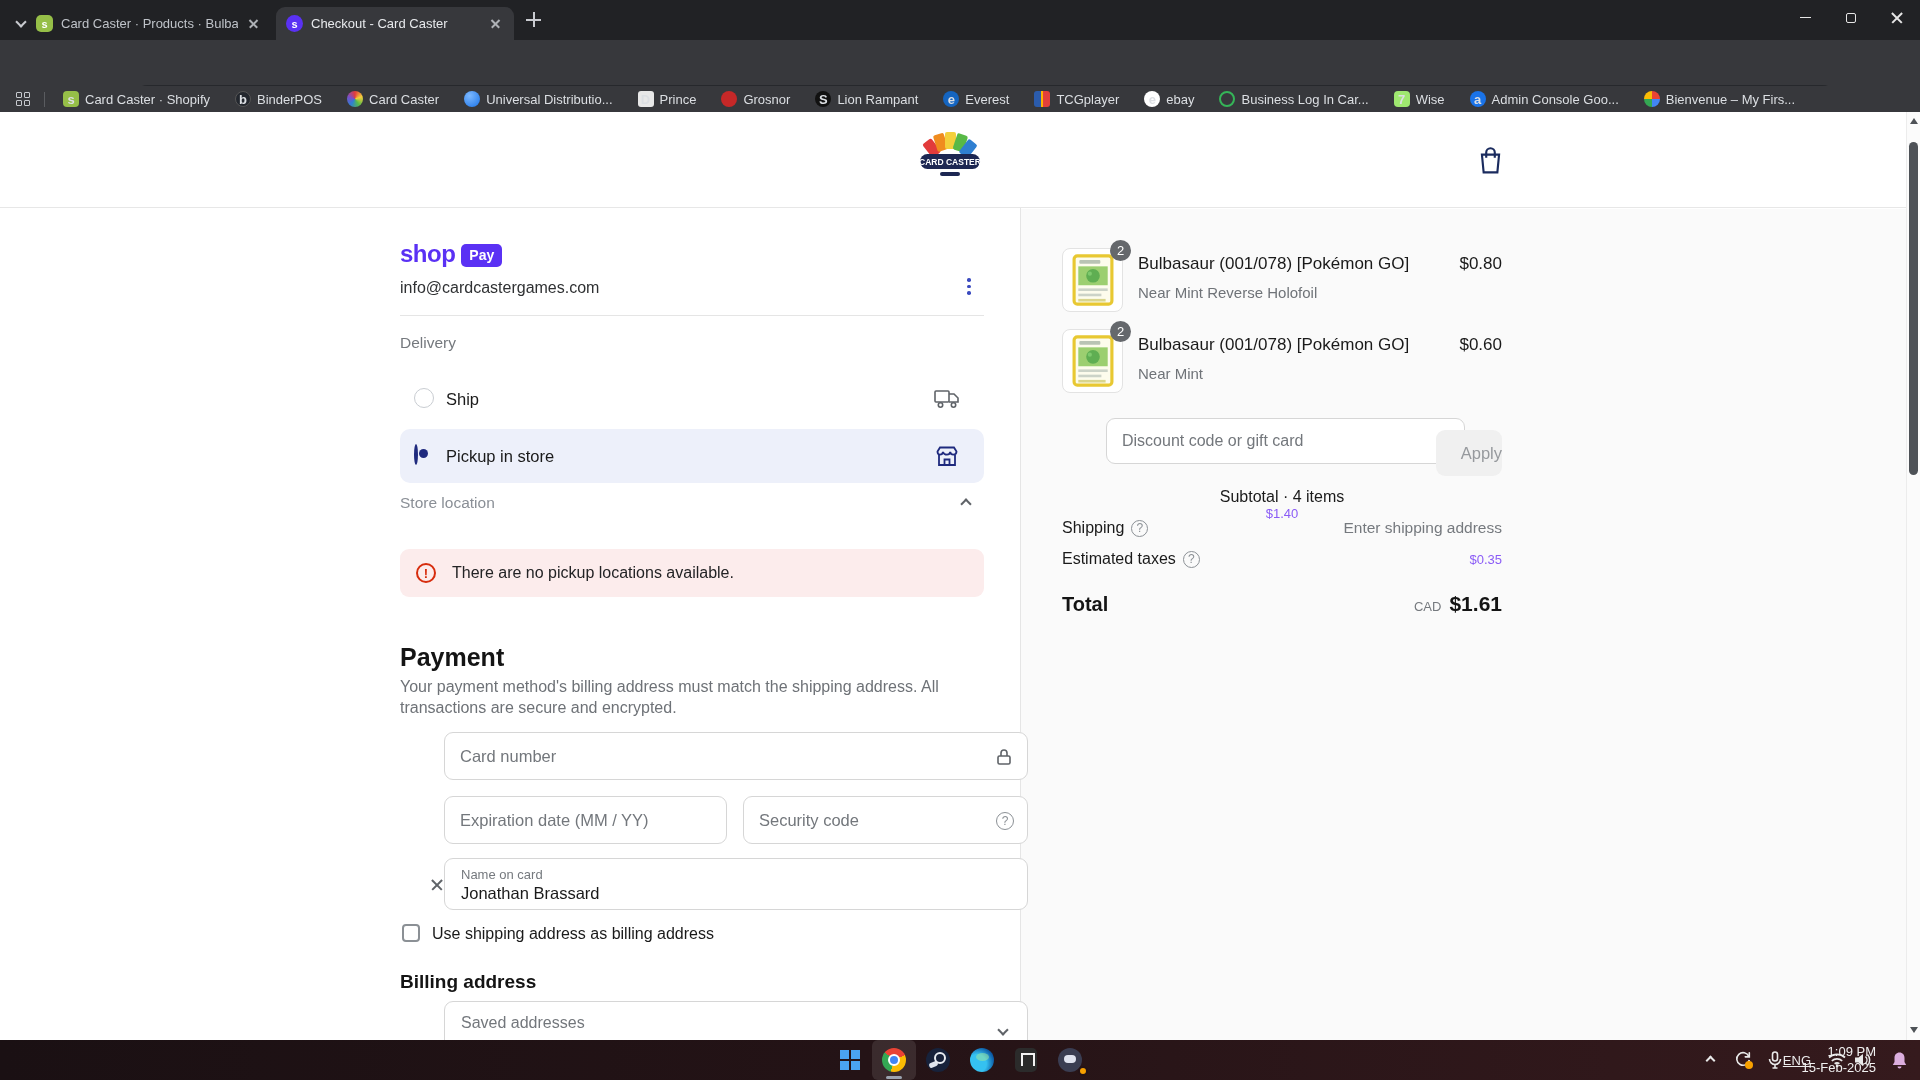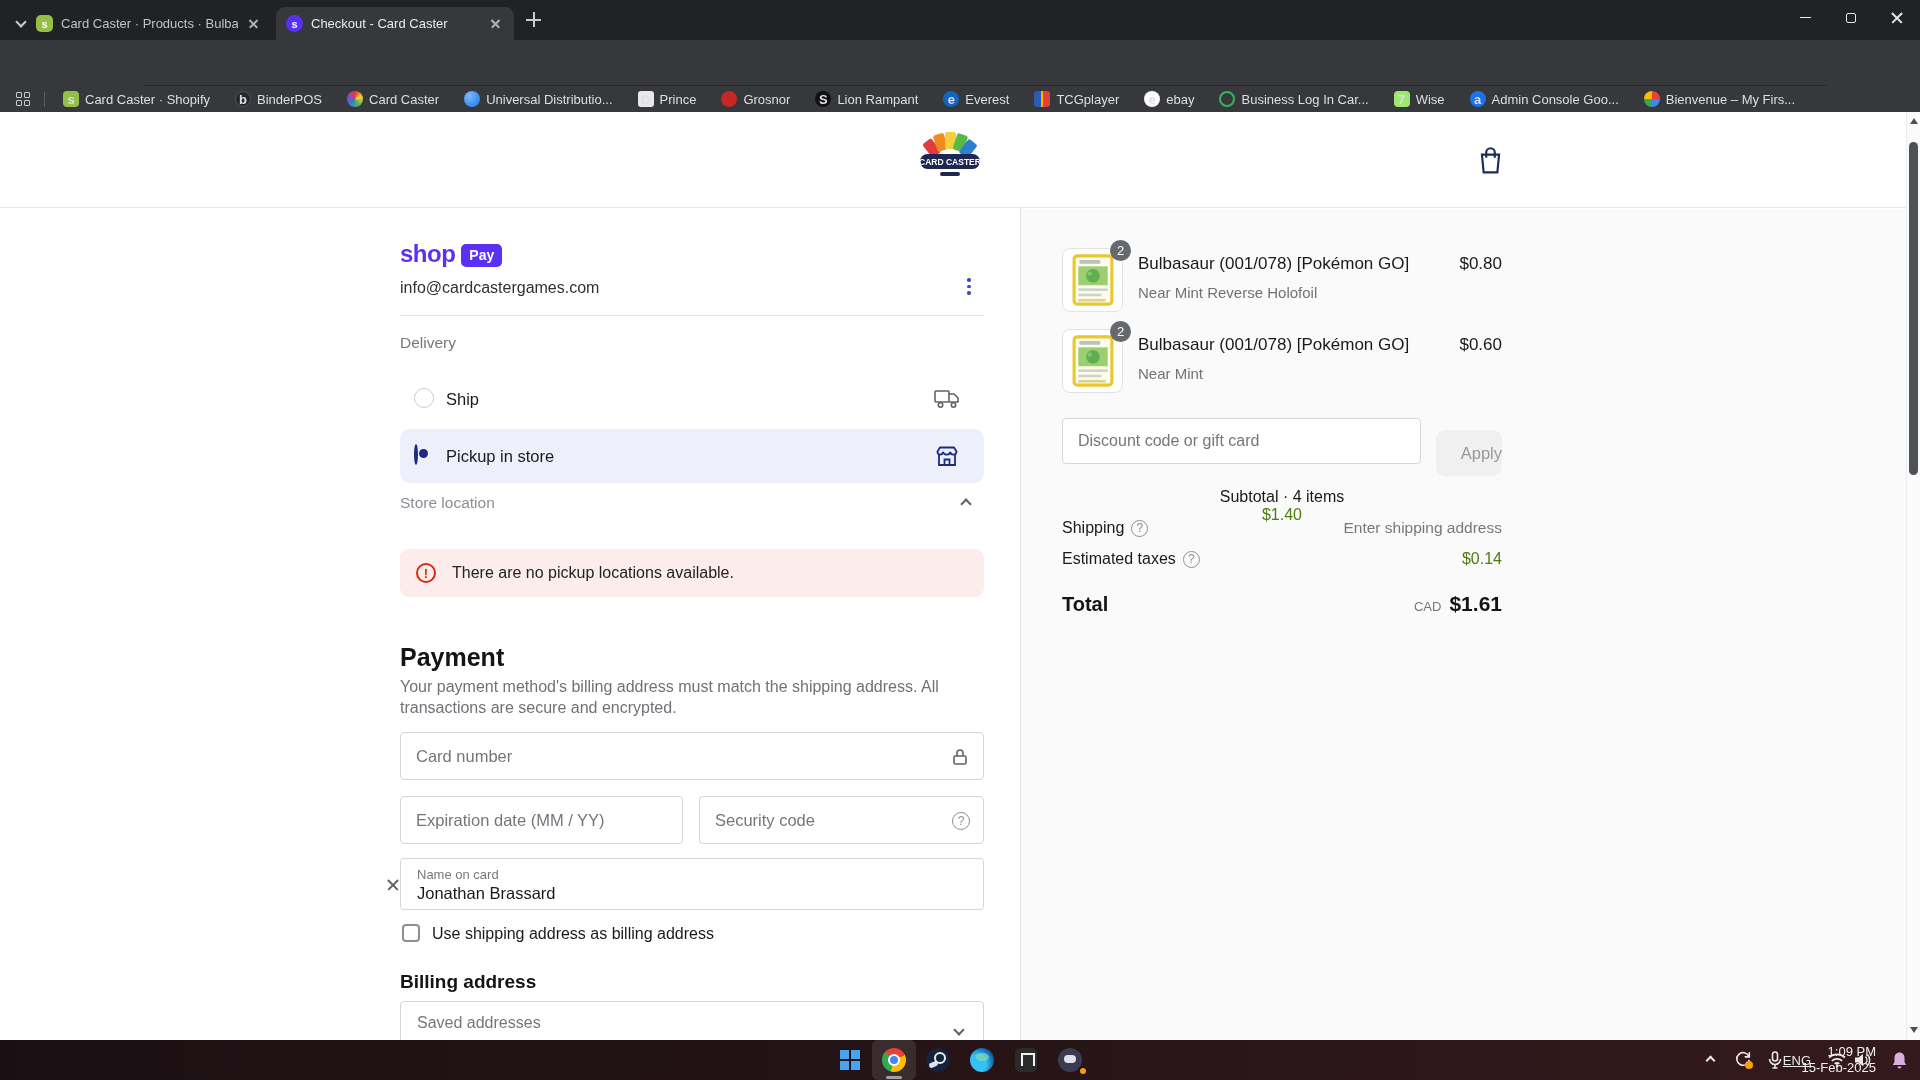--- a/index.html
+++ b/index.html
@@ -78,21 +78,21 @@
   .gray13 { font-size:15.5px; color:#75797e; }
   .hr { height:1px; background:#e5e5e5; }
   .radio { width:20px; height:20px; border-radius:50%; background:#fff; border:1.5px solid #c9cdd2; cursor:pointer; }
   .radio.sel { border:2.5px solid #1f2a7e; position:relative; }
   .radio.sel::after { content:""; position:absolute; left:3px; top:3px; width:9px; height:9px; border-radius:50%; background:#1f2a7e; }
   .optlabel { font-size:16.5px; color:#1a1a1a; }
   .pickuprow { background:#edf0fa; border-radius:10px; }
   .linku { font-size:15.5px; color:#1c1c1e; text-decoration:underline; cursor:pointer; }
   .banner { background:#fcecec; border-radius:9px; }
   .erricon { width:20px; height:20px; border-radius:50%; border:2px solid #d72c0d; color:#d72c0d; font-weight:bold; font-size:13px; display:flex; align-items:center; justify-content:center; }
-  .field { background:#fff; border:1px solid #d6d6d6; border-radius:4px; }
+  .field { background:#fff; border:1px solid #d6d6d6; border-radius:9px;margin-left:44px; }
   .field input { width:100%; height:100%; border:0; outline:0; background:transparent; font-family:"Liberation Sans",sans-serif; font-size:16.5px; color:#1a1a1a; padding:0 44px 0 15px; border-radius:9px; }
   .field input::placeholder { color:#73777c; opacity:1; }
   .qmark { width:18px; height:18px; border-radius:50%; border:1.5px solid #8c9196; color:#8c9196; font-size:12px; display:flex; align-items:center; justify-content:center; cursor:pointer; }
   .qmark::before { content:"?"; }
   .clearx { position:relative; width:16px; height:16px; cursor:pointer; }
   .clearx::before,.clearx::after { content:""; position:absolute; left:1px; top:7px; width:14px; height:1.6px; background:#5f6368; }
   .clearx::before{transform:rotate(45deg);} .clearx::after{transform:rotate(-45deg);}
   .chk { width:18px; height:18px; border:2px solid #8b9095; border-radius:4px; background:#fff; cursor:pointer; }
   .h-pay { font-size:25px; font-weight:700; color:#141414; }
   .h-bill { font-size:19px; font-weight:700; color:#141414; }
@@ -100,21 +100,21 @@
   .flabel { font-size:13px; color:#75797e; }
 
   .thumb { position:absolute; width:61px; height:64px; background:#fff; border:1px solid #e3e3e3; border-radius:8px; display:flex; align-items:center; justify-content:center; }
   .qbadge { position:absolute; right:-9px; top:-9px; width:21px; height:21px; border-radius:50%; background:#65686c; color:#fff; font-size:13px; display:flex; align-items:center; justify-content:center; }
   .ititle { font-size:17px; color:#1a1a1a; white-space:nowrap; }
   .isub { font-size:15px; color:#6f7378; }
   .iprice { font-size:17px; color:#1a1a1a; text-align:right; }
   .applybtn { background:#f0f0f0; border:0; border-radius:9px; color:#96999d; font-size:16.5px; font-family:"Liberation Sans",sans-serif; cursor:pointer; }
   .srow { display:flex; justify-content:space-between; align-items:center; width:440px; }
   .slabel { font-size:16px; color:#1a1a1a; display:flex; align-items:center; gap:7px; }
-  .sval { font-size:16px; color:#4d7c0f; }
+  .sval { font-size:13px; color:#8b5cf6; }
   .sval.muted { color:#75797e; font-size:15.5px; }
 
   .pgscroll { position:absolute; right:0; top:0; width:14px; height:928px; background:#fbfbfb; border-left:1px solid #ececec; }
   .tri { width:0; height:0; border-left:4px solid transparent; border-right:4px solid transparent; position:absolute; left:3px; }
   .tri.up { border-bottom:6px solid #4e5257; top:6px; }
   .tri.down { border-top:6px solid #4e5257; bottom:7px; }
   .sthumb { position:absolute; left:2px; top:30px; width:9px; height:333px; border-radius:5px; background:#4e5257; cursor:pointer; }
 
   
   #taskbar { position:absolute; left:0; top:1040px; width:1920px; height:40px; background:linear-gradient(90deg,#1a1013,#241316 45%,#351a1d); }
@@ -434,21 +434,21 @@
             <span>Shipping</span>
             <span class="qmark" style="width:17px;height:17px;"></span>
           </span>
         <span class="sval muted">Enter shipping address</span>
       </div>
       <div class="abs srow" style="left:1062px; top:438px;">
         <span class="slabel">
             <span>Estimated taxes</span>
             <span class="qmark" style="width:17px;height:17px;"></span>
           </span>
-        <span class="sval">$0.14</span>
+        <span class="sval">$0.35</span>
       </div>
       <div class="abs srow" style="left:1062px; top:480px;">
         <span style="font-size:20px; font-weight:600; color:#141414;">Total</span>
         <span style="display:flex; align-items:baseline; gap:8px;">
           <span style="font-size:13px; color:#75797e;">CAD</span>
           <span style="font-size:21px; font-weight:700; color:#141414;">$1.61</span>
         </span>
       </div>
 
       <div class="pgscroll">

